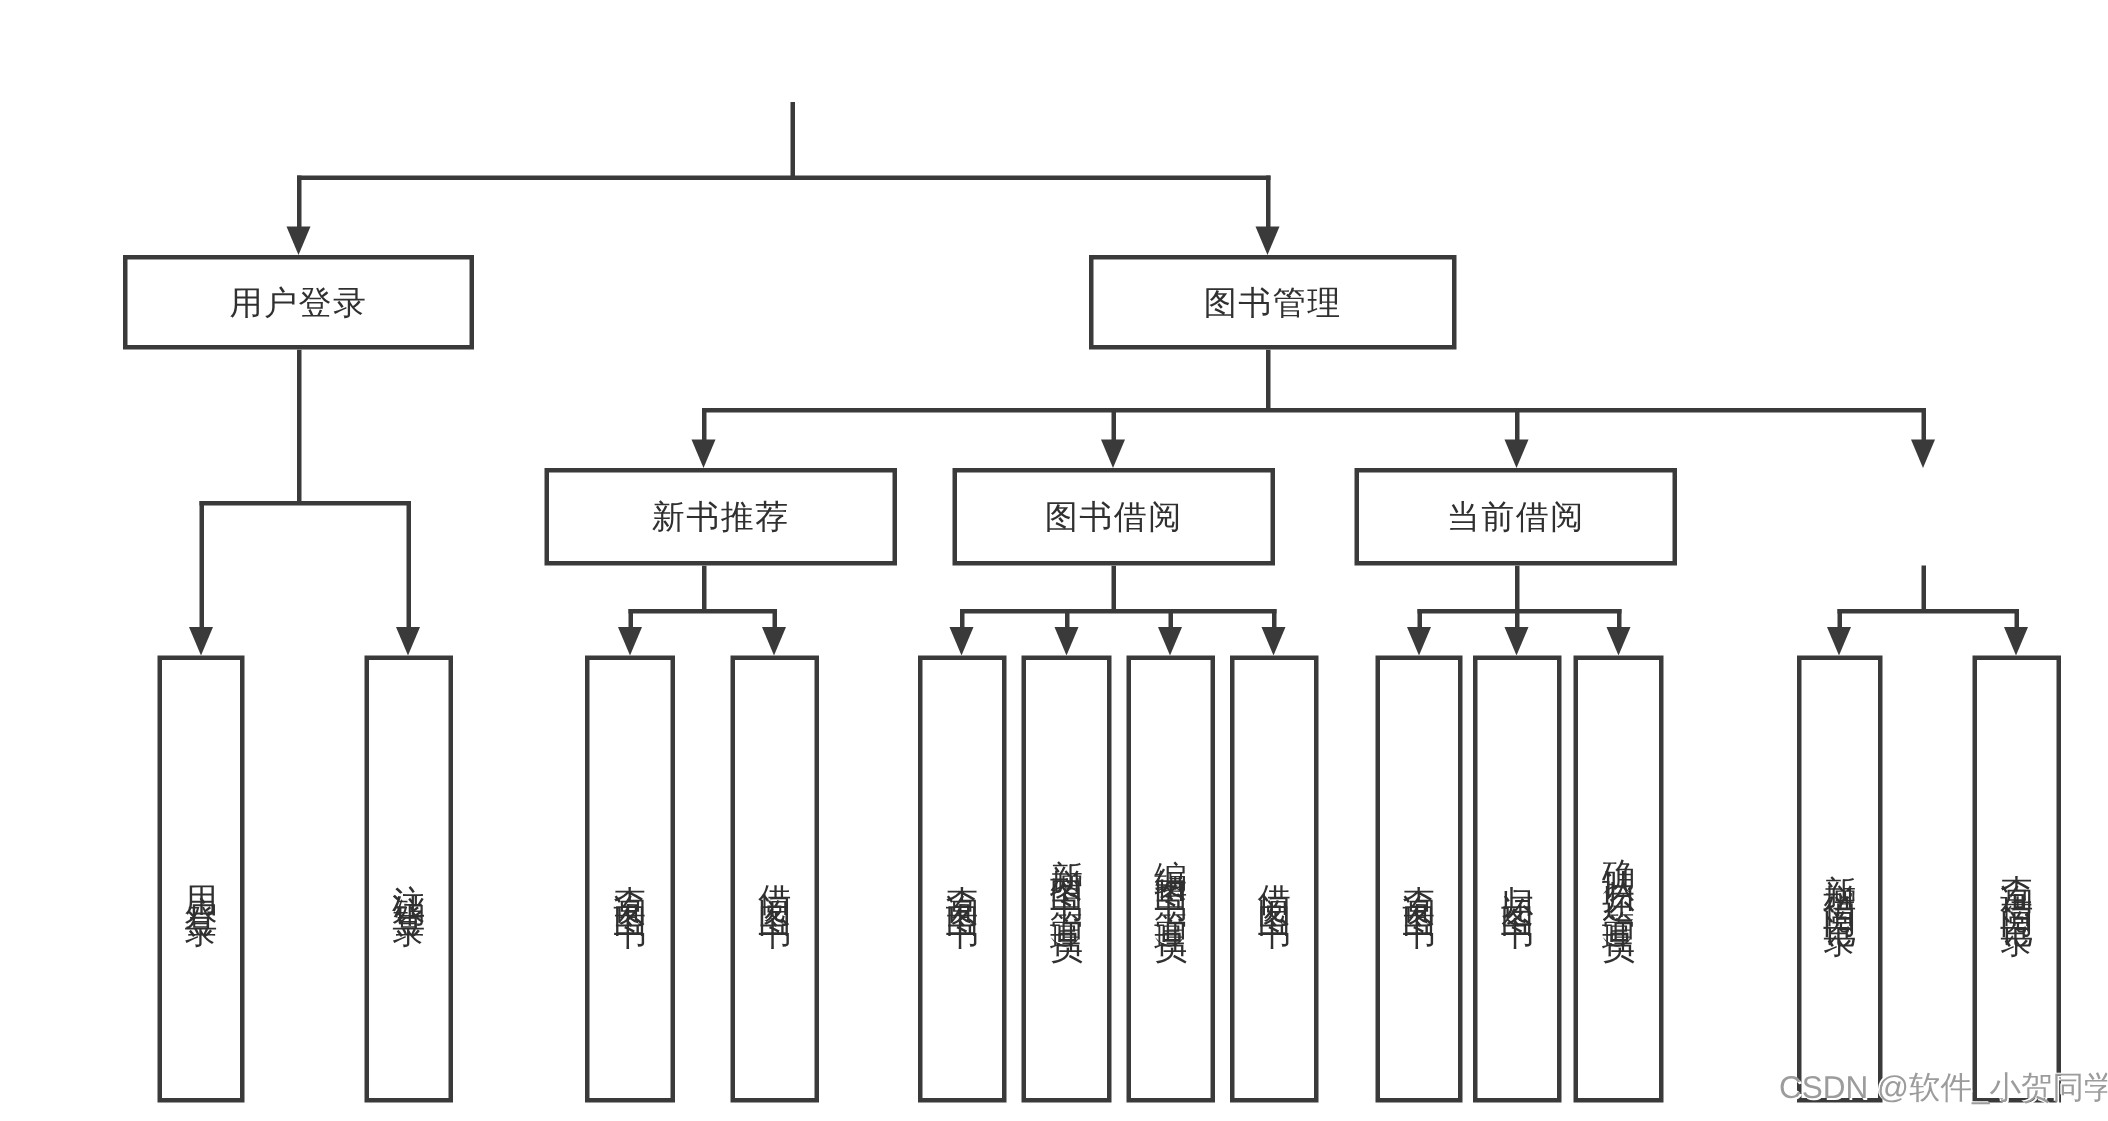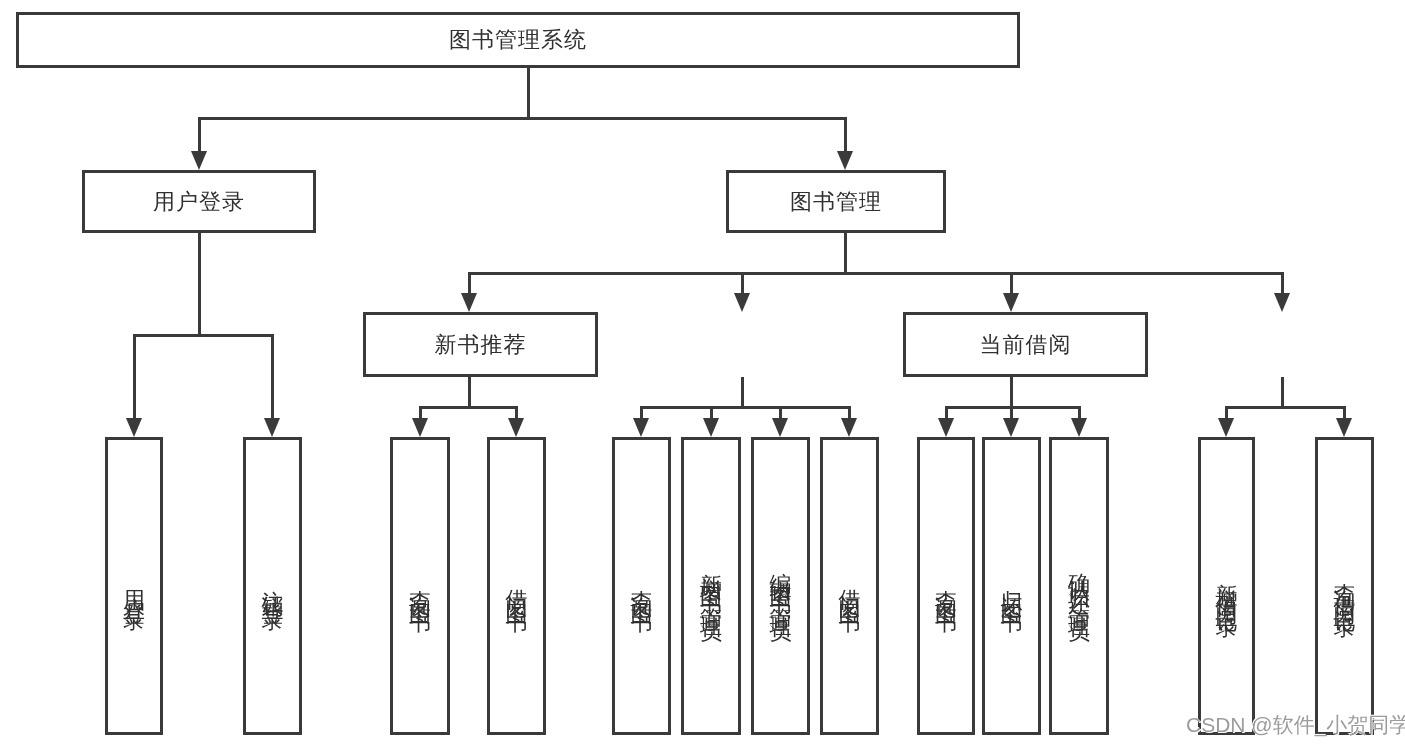--- a/index.html
+++ b/index.html
@@ -120,38 +120,38 @@
   <div class="ah" style="left:1003px;top:418px;"></div>
   <div class="ah" style="left:1071px;top:418px;"></div>
 
   <div class="ln" style="left:1281px;top:377px;width:3px;height:30px;"></div>
   <div class="ln" style="left:1225px;top:406px;width:121px;height:3px;"></div>
   <div class="ln" style="left:1225px;top:406px;width:3px;height:14px;"></div>
   <div class="ln" style="left:1343px;top:406px;width:3px;height:14px;"></div>
   <div class="ah" style="left:1218px;top:418px;"></div>
   <div class="ah" style="left:1336px;top:418px;"></div>
 
-  <div class="box" style="left:16px;top:12px;width:1004px;height:56px;">
-    <span>图书管理系统</span>
-  </div>
 
   <div class="box" style="left:82px;top:170px;width:234px;height:63px;">
     <span>用户登录</span>
   </div>
 
-  <div class="box" style="left:726px;top:170px;width:220px;height:63px;">
+  <div class="box" style="left:726px;top:170px;width:245px;height:63px;">
     <span>图书管理</span>
   </div>
 
   <div class="box" style="left:363px;top:312px;width:235px;height:65px;">
     <span>新书推荐</span>
   </div>
 
-
-  <div class="box" style="left:903px;top:312px;width:245px;height:65px;">
+  <div class="box" style="left:635px;top:312px;width:215px;height:65px;">
+    <span>图书借阅</span>
+  </div>
+
+  <div class="box" style="left:903px;top:312px;width:215px;height:65px;">
     <span>当前借阅</span>
   </div>
 
 
   <div class="vbox" style="left:105px;top:437px;width:58px;height:298px;">
     <span class="vtext">用户登录</span>
   </div>
   <div class="vbox" style="left:243px;top:437px;width:59px;height:298px;">
     <span class="vtext">注销登录</span>
   </div>

